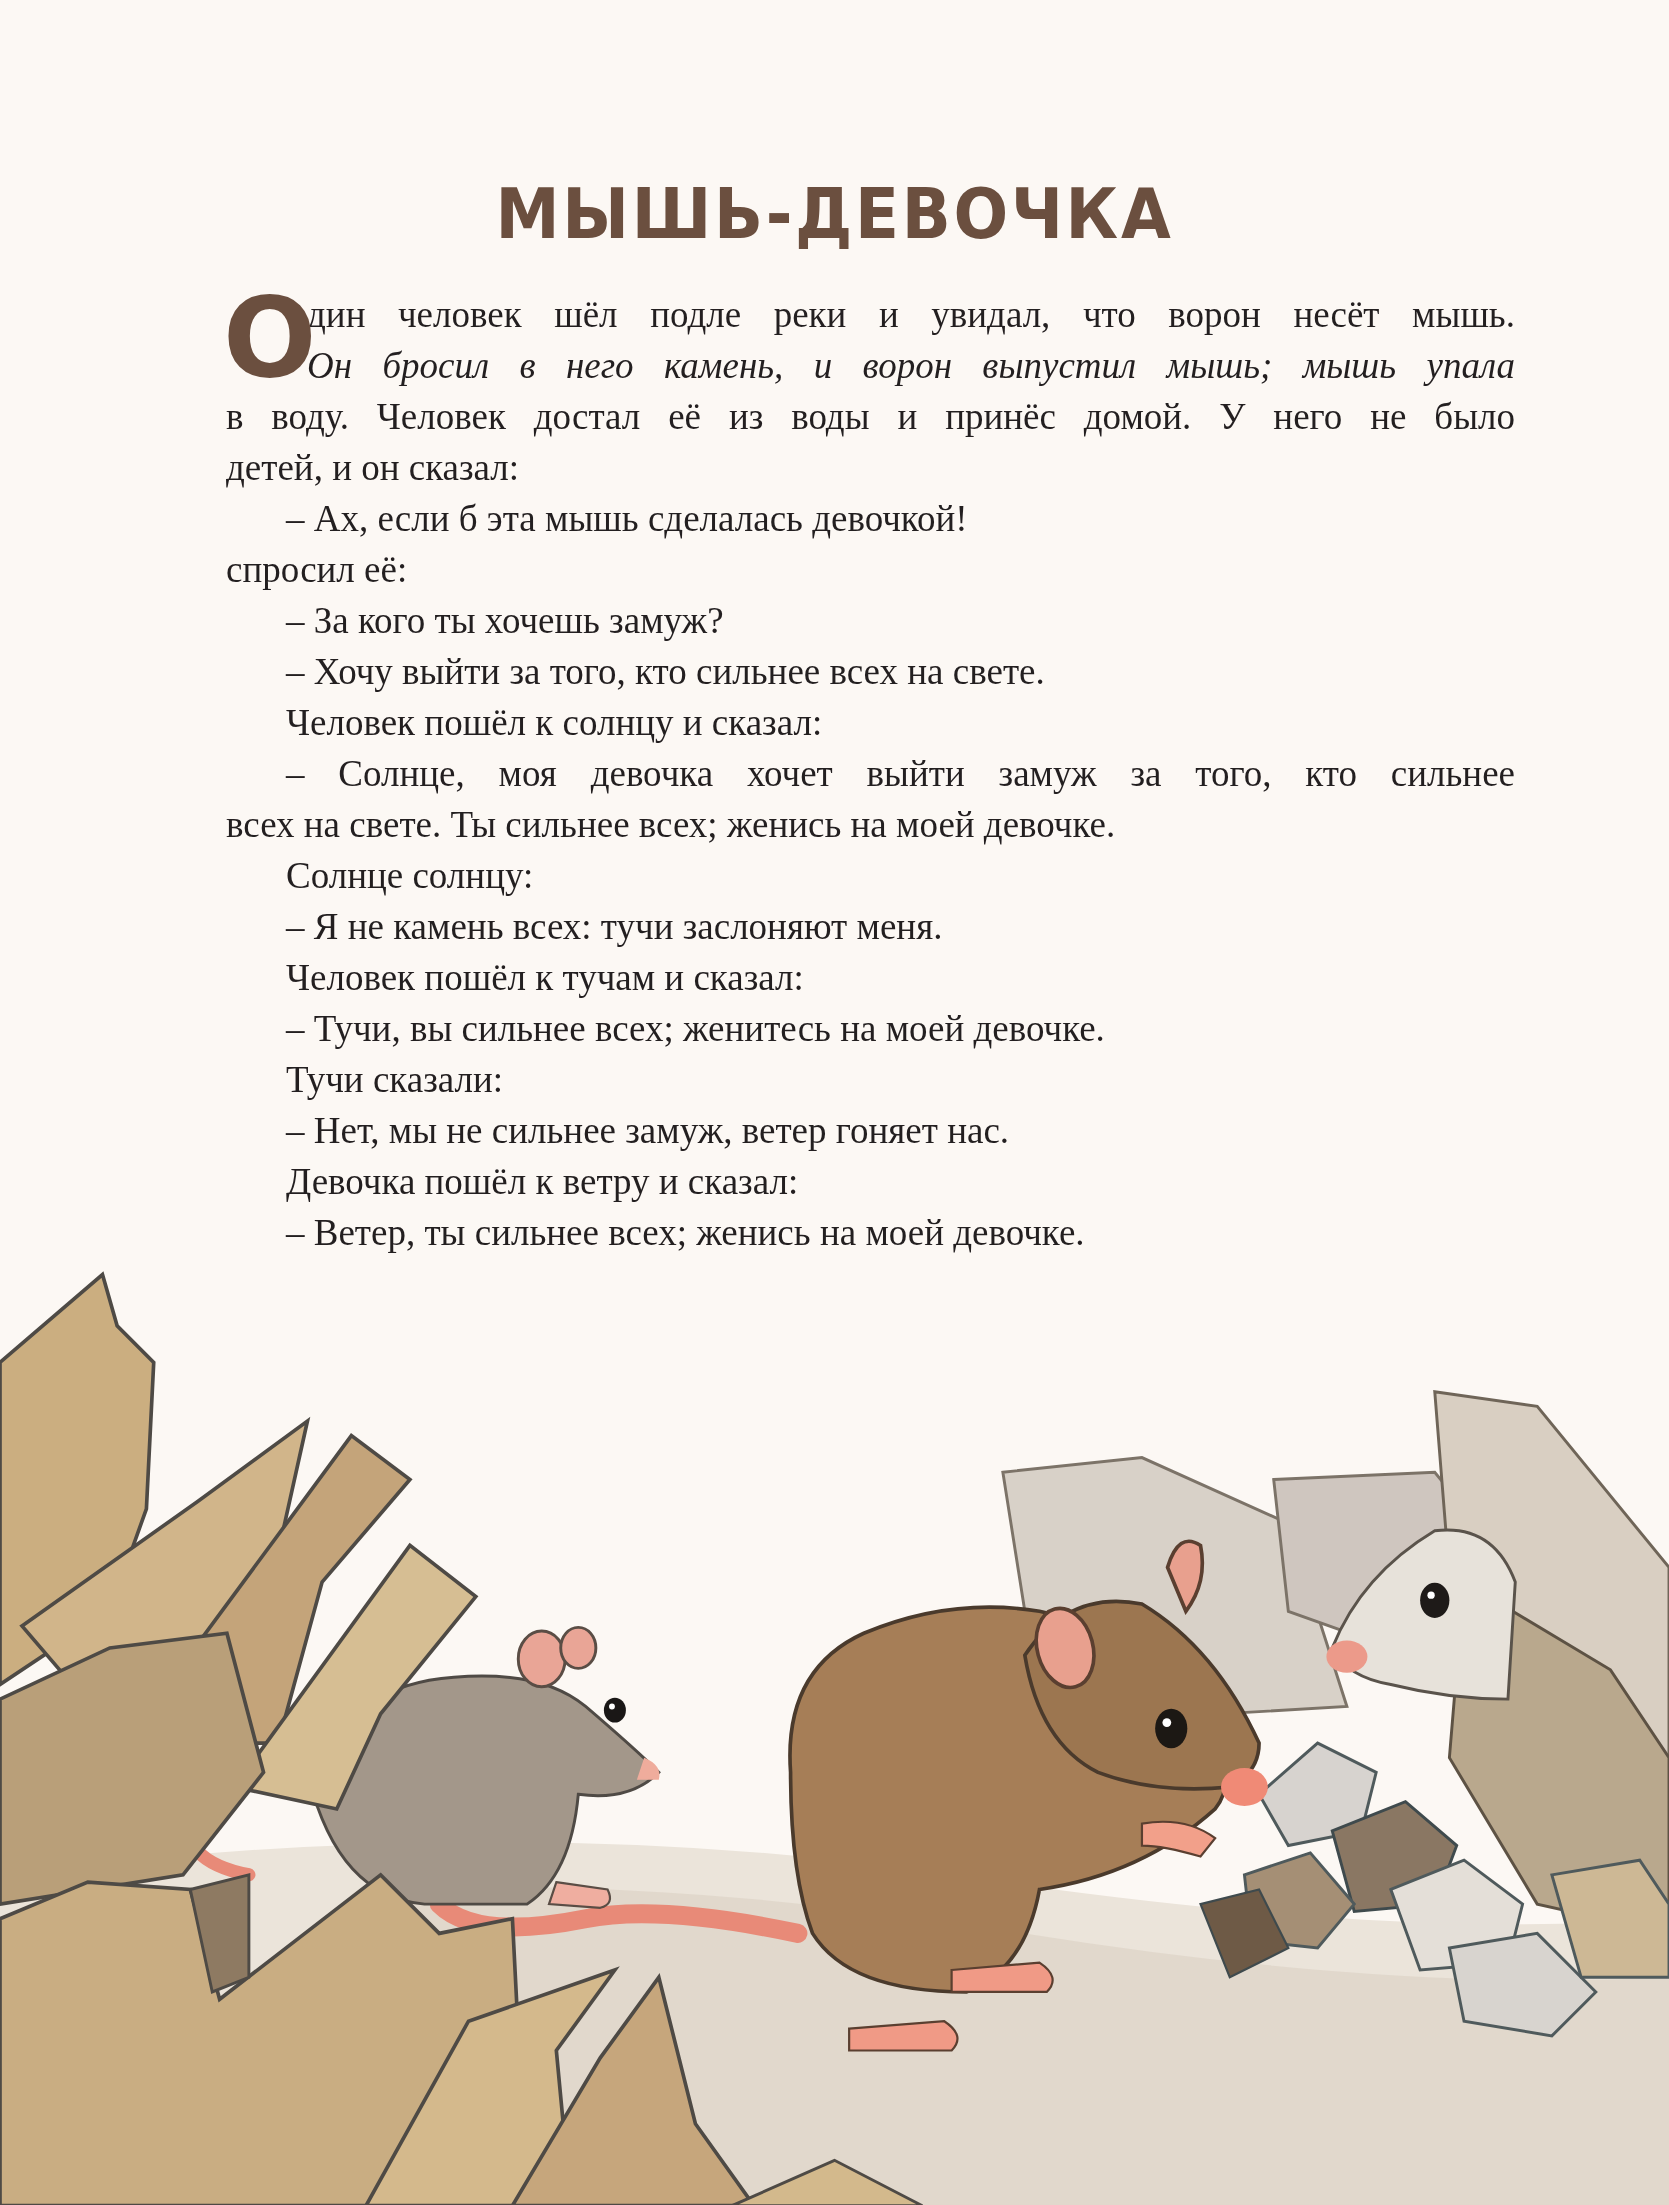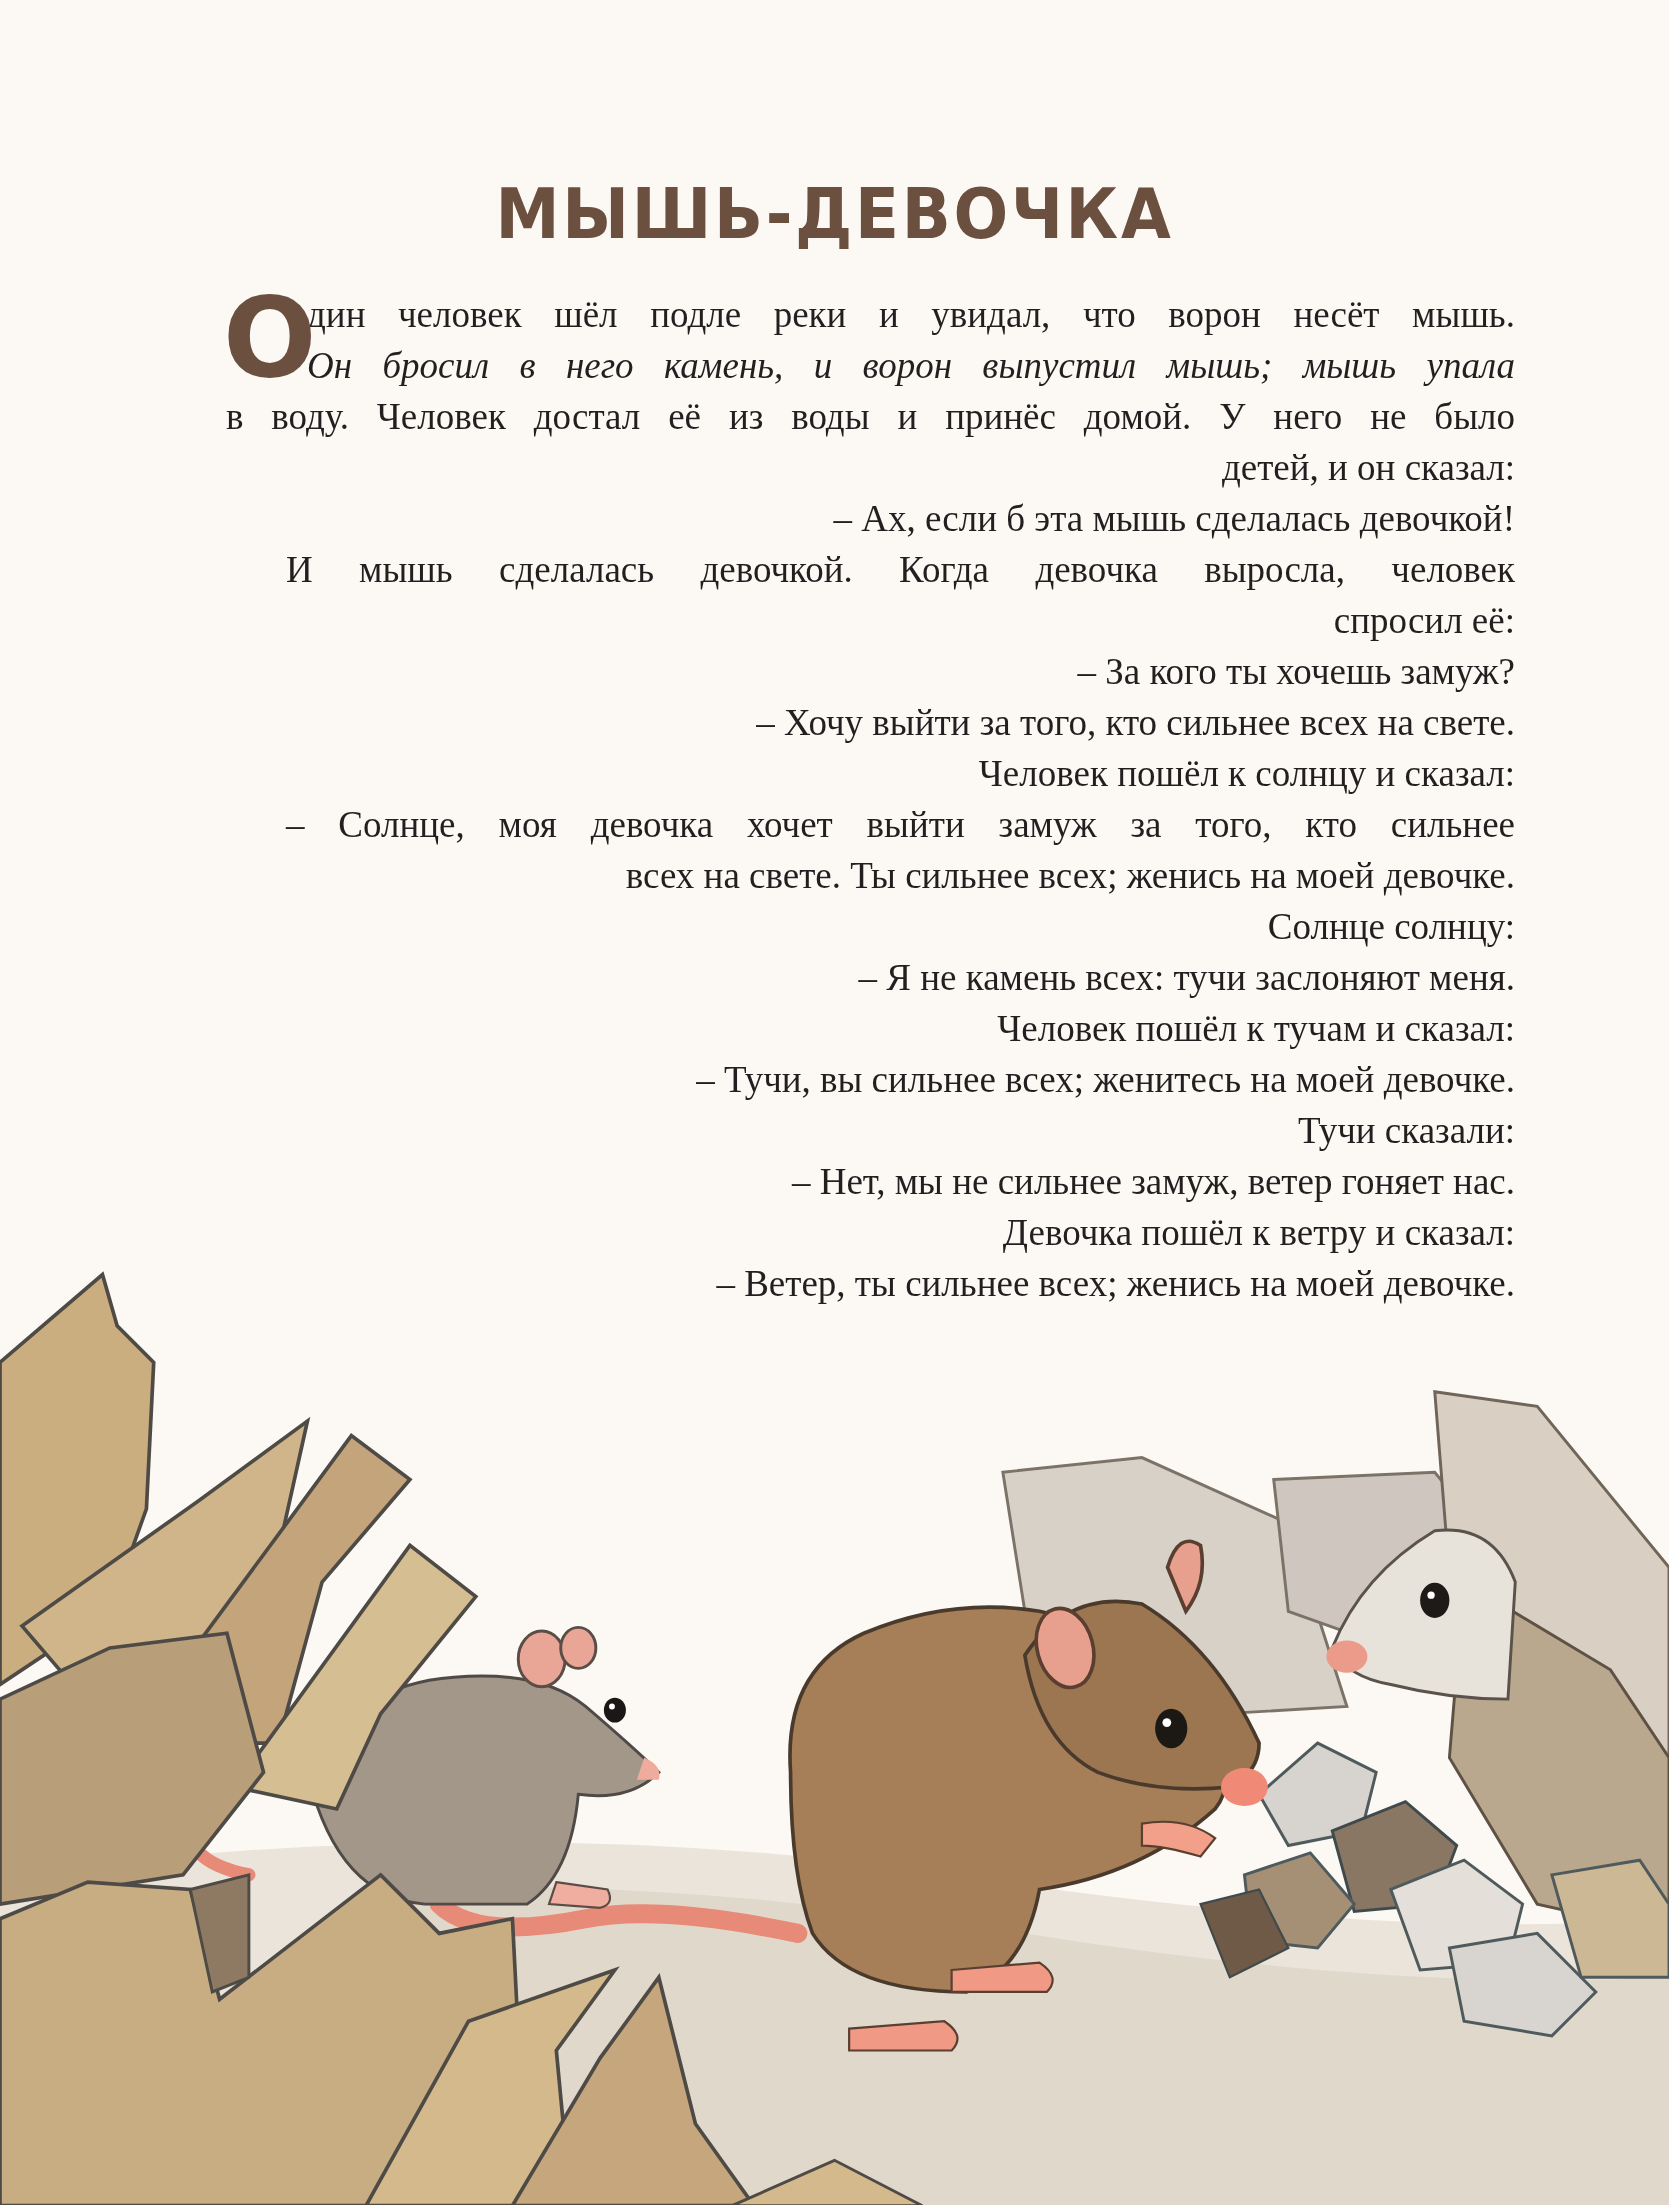--- a/index.html
+++ b/index.html
@@ -18,21 +18,21 @@
     font-weight:bold; font-size:70px; letter-spacing:2.9px;
     color:#6b4f3f;
     transform:scaleX(0.92);
     line-height:81px;
   }
   .text {
     position:absolute; left:226px; top:289px; width:1289px;
     font-size:37px; line-height:51px;
     transform-origin:left top;
   }
-  .line { display:block; white-space:nowrap; height:51px;text-align:right; }
+  .line { display:block; white-space:nowrap; height:51px; }
   .justify { text-align:justify; text-align-last:justify; white-space:normal; }
   .ind { padding-left:60px; }
   .dropcap-wrap { position:relative; }
   .dropcap {
     position:absolute; left:-2.9px; top:-5.9px;
     font-family:"DejaVu Sans", "Liberation Sans", sans-serif;
     font-weight:bold; font-size:110px; line-height:110px;
     color:#6b4f3f;
   }
   .first { padding-left:81px; }
@@ -48,21 +48,20 @@
 
   <div class="text">
     <div class="dropcap-wrap">
       <span class="dropcap">О</span>
       <span class="line first justify">дин человек шёл подле реки и увидал, что ворон несёт мышь.</span>
       <span class="line second justify">Он бросил в него камень, и ворон выпустил мышь; мышь упала</span>
     </div>
     <span class="line justify">в воду. Человек достал её из воды и принёс домой. У него не было</span>
     <span class="line">детей, и он сказал:</span>
     <span class="line ind">– Ах, если б эта мышь сделалась девочкой!</span>
-    <span class="line ind justify">И мышь сделалась девочкой. Когда девочка выросла, человек</span>
     <span class="line">спросил её:</span>
     <span class="line ind">– За кого ты хочешь замуж?</span>
     <span class="line ind">– Хочу выйти за того, кто сильнее всех на свете.</span>
     <span class="line ind">Человек пошёл к солнцу и сказал:</span>
     <span class="line ind justify">– Солнце, моя девочка хочет выйти замуж за того, кто сильнее</span>
     <span class="line">всех на свете. Ты сильнее всех; женись на моей девочке.</span>
     <span class="line ind">Солнце солнцу:</span>
     <span class="line ind">– Я не камень всех: тучи заслоняют меня.</span>
     <span class="line ind">Человек пошёл к тучам и сказал:</span>
     <span class="line ind">– Тучи, вы сильнее всех; женитесь на моей девочке.</span>

